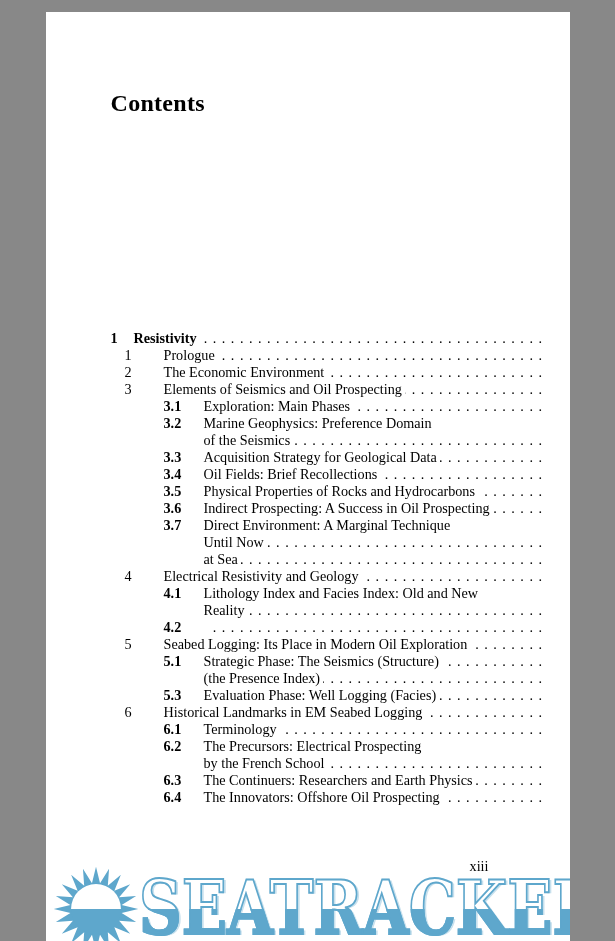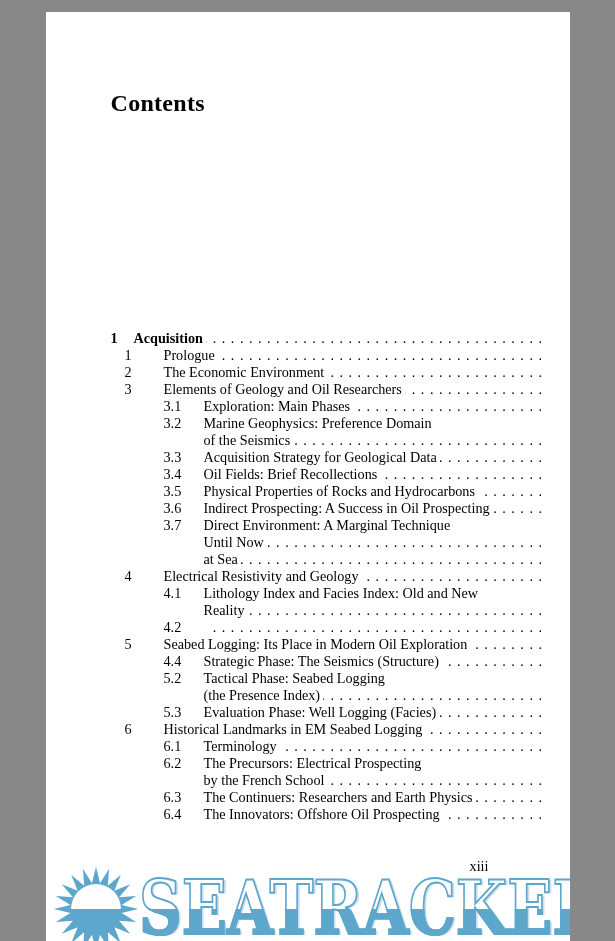--- a/index.html
+++ b/index.html
@@ -13,21 +13,21 @@
     position:absolute; left:65px; top:78px; margin:0;
     font-size:24px; font-weight:bold; letter-spacing:0.3px;
   }
   
   .toc { position:absolute; left:65px; top:318px; width:475px;
          font-size:14.2px; line-height:17px; }
   .toc-row { display:flex; align-items:baseline; }
   .num   { flex:none; }
   .lvl0  { padding-left:0; }    .lvl0 .num { width:23px; }
   .lvl1  { padding-left:14px; } .lvl1 .num { width:39px; }
-  .lvl2  { padding-left:53px; } .lvl2 .num { width:40px; }
+  .lvl2  { padding-left:53px; } .lvl2 .num { width:40px;font-weight:bold; }
   .title { flex:none; white-space:nowrap; }
   .bold .num, .bold .title { font-weight:bold; }
   .leader {
     flex:1 1 auto; overflow:hidden; white-space:nowrap;
     letter-spacing:5.5px; direction:rtl; margin:0 4px 0 3px;
   }
   .page-num { flex:none; width:34px; text-align:right; }
   
   .folio {
     position:absolute; right:81px; top:847px; width:60px;
@@ -57,39 +57,39 @@
 </head>
 <body>
 
 <div class="page">
 
   <h1 class="heading">Contents</h1>
 
   <div class="toc">
       <div class="toc-row lvl0 bold">
     <span class="num">1</span>
-    <span class="title">Acquisition</span>
+    <span class="title">Resistivity</span>
     <span class="leader">......................................................................</span>
     <span class="page-num">1</span>
   </div>
       <div class="toc-row lvl1">
     <span class="num">1</span>
     <span class="title">Prologue</span>
     <span class="leader">......................................................................</span>
     <span class="page-num">1</span>
   </div>
       <div class="toc-row lvl1">
     <span class="num">2</span>
     <span class="title">The Economic Environment</span>
     <span class="leader">......................................................................</span>
     <span class="page-num">2</span>
   </div>
       <div class="toc-row lvl1">
     <span class="num">3</span>
-    <span class="title">Elements of Geology and Oil Researchers</span>
+    <span class="title">Elements of Seismics and Oil Prospecting</span>
     <span class="leader">......................................................................</span>
     <span class="page-num">4</span>
   </div>
       <div class="toc-row lvl2">
     <span class="num">3.1</span>
     <span class="title">Exploration: Main Phases</span>
     <span class="leader">......................................................................</span>
     <span class="page-num">4</span>
   </div>
       <div class="toc-row lvl2">
@@ -169,30 +169,24 @@
     <span class="leader">......................................................................</span>
     <span class="page-num">19</span>
   </div>
       <div class="toc-row lvl1">
     <span class="num">5</span>
     <span class="title">Seabed Logging: Its Place in Modern Oil Exploration</span>
     <span class="leader">......................................................................</span>
     <span class="page-num">19</span>
   </div>
       <div class="toc-row lvl2">
-    <span class="num">4.4</span>
+    <span class="num">5.1</span>
     <span class="title">Strategic Phase: The Seismics (Structure)</span>
     <span class="leader">......................................................................</span>
     <span class="page-num">20</span>
-  </div>
-      <div class="toc-row lvl2">
-    <span class="num">5.2</span>
-    <span class="title">Tactical Phase: Seabed Logging</span>
-    <span class="leader"></span>
-    <span class="page-num"></span>
   </div>
       <div class="toc-row lvl2">
     <span class="num"></span>
     <span class="title">(the Presence Index)</span>
     <span class="leader">......................................................................</span>
     <span class="page-num">20</span>
   </div>
       <div class="toc-row lvl2">
     <span class="num">5.3</span>
     <span class="title">Evaluation Phase: Well Logging (Facies)</span>

